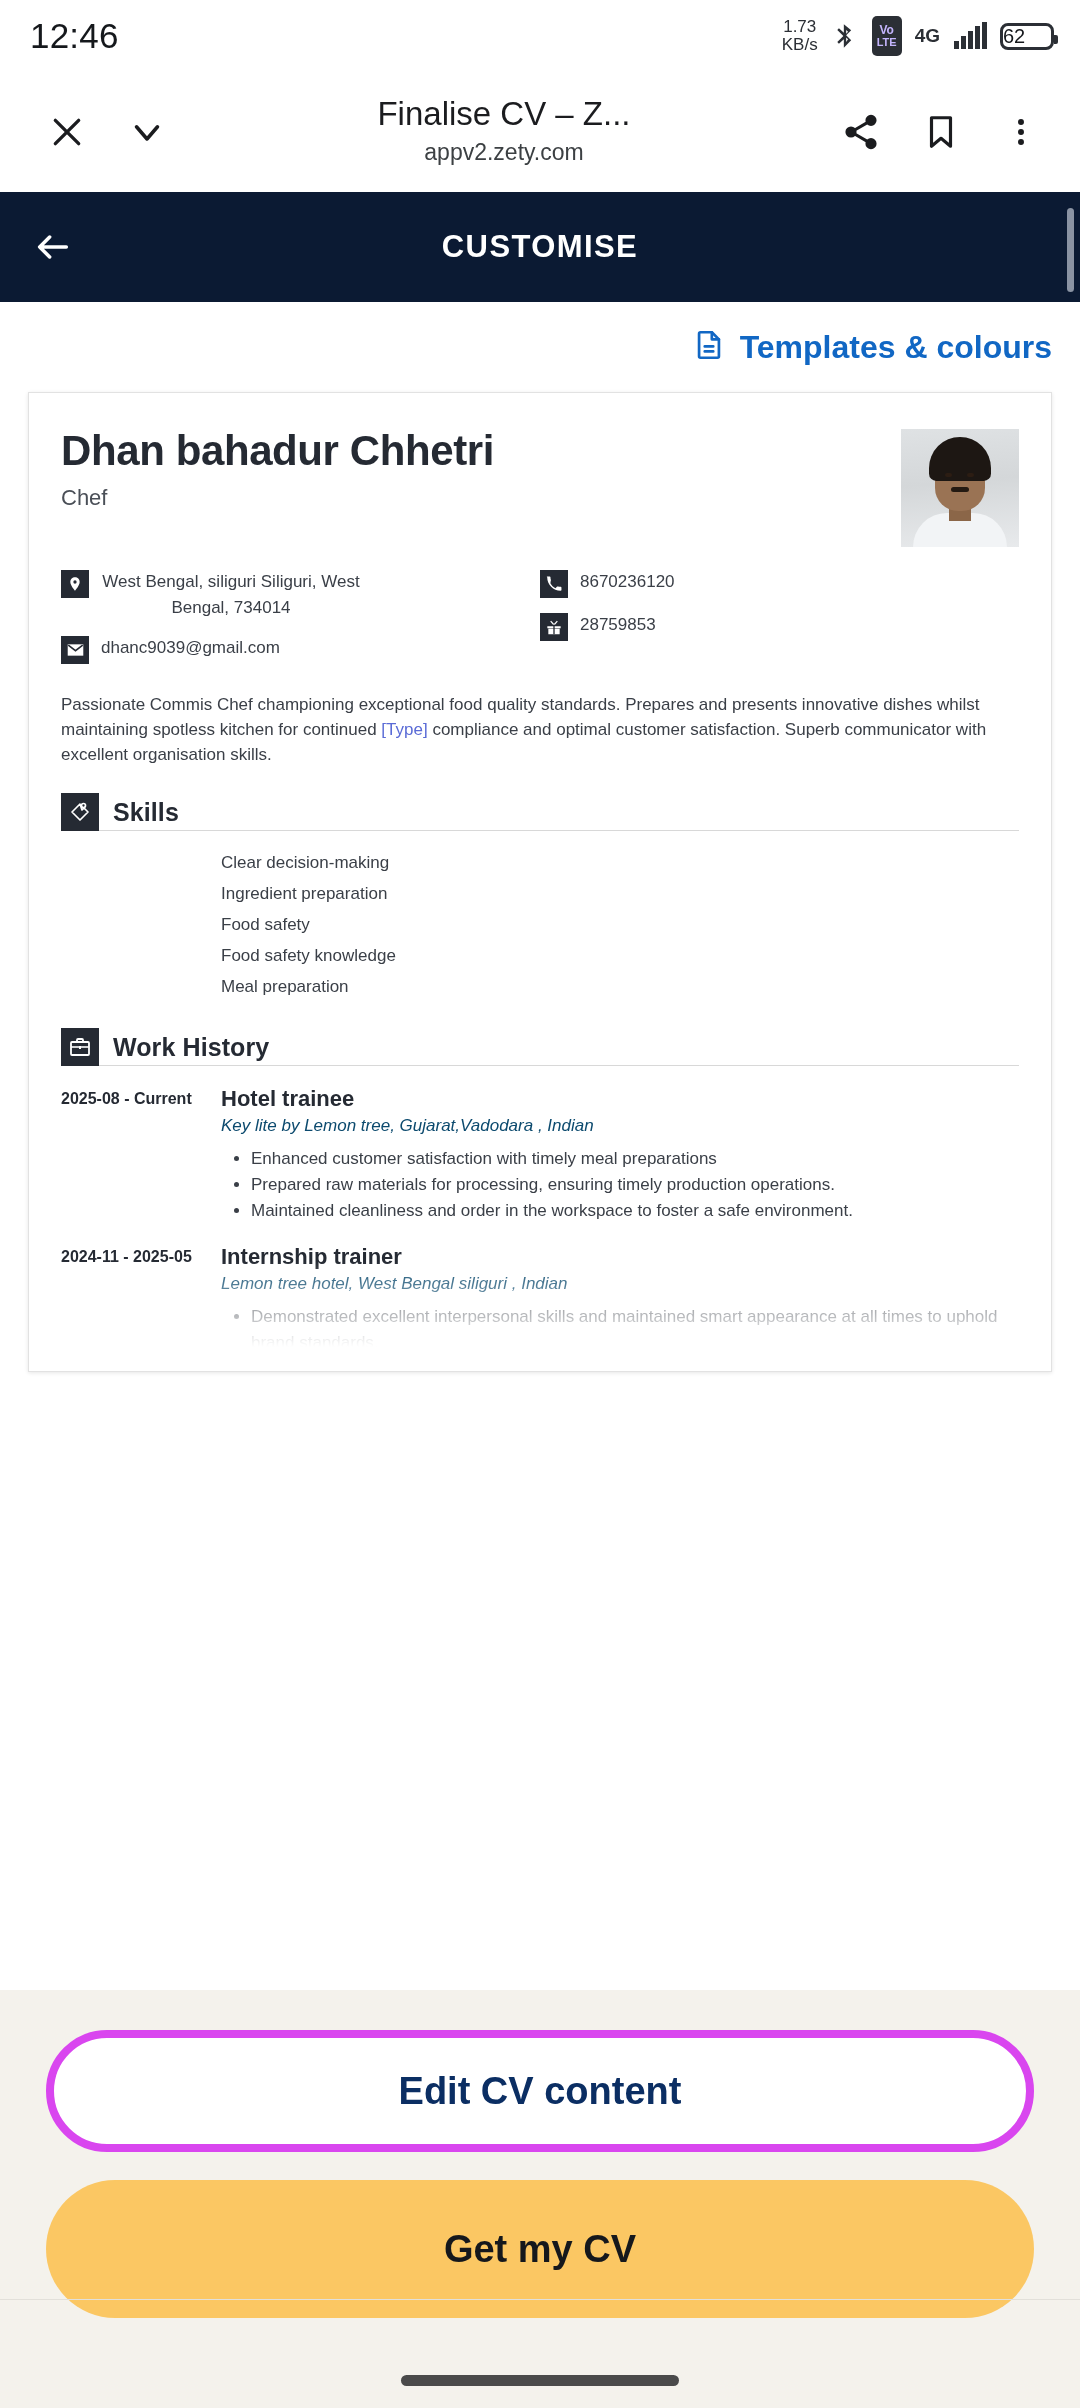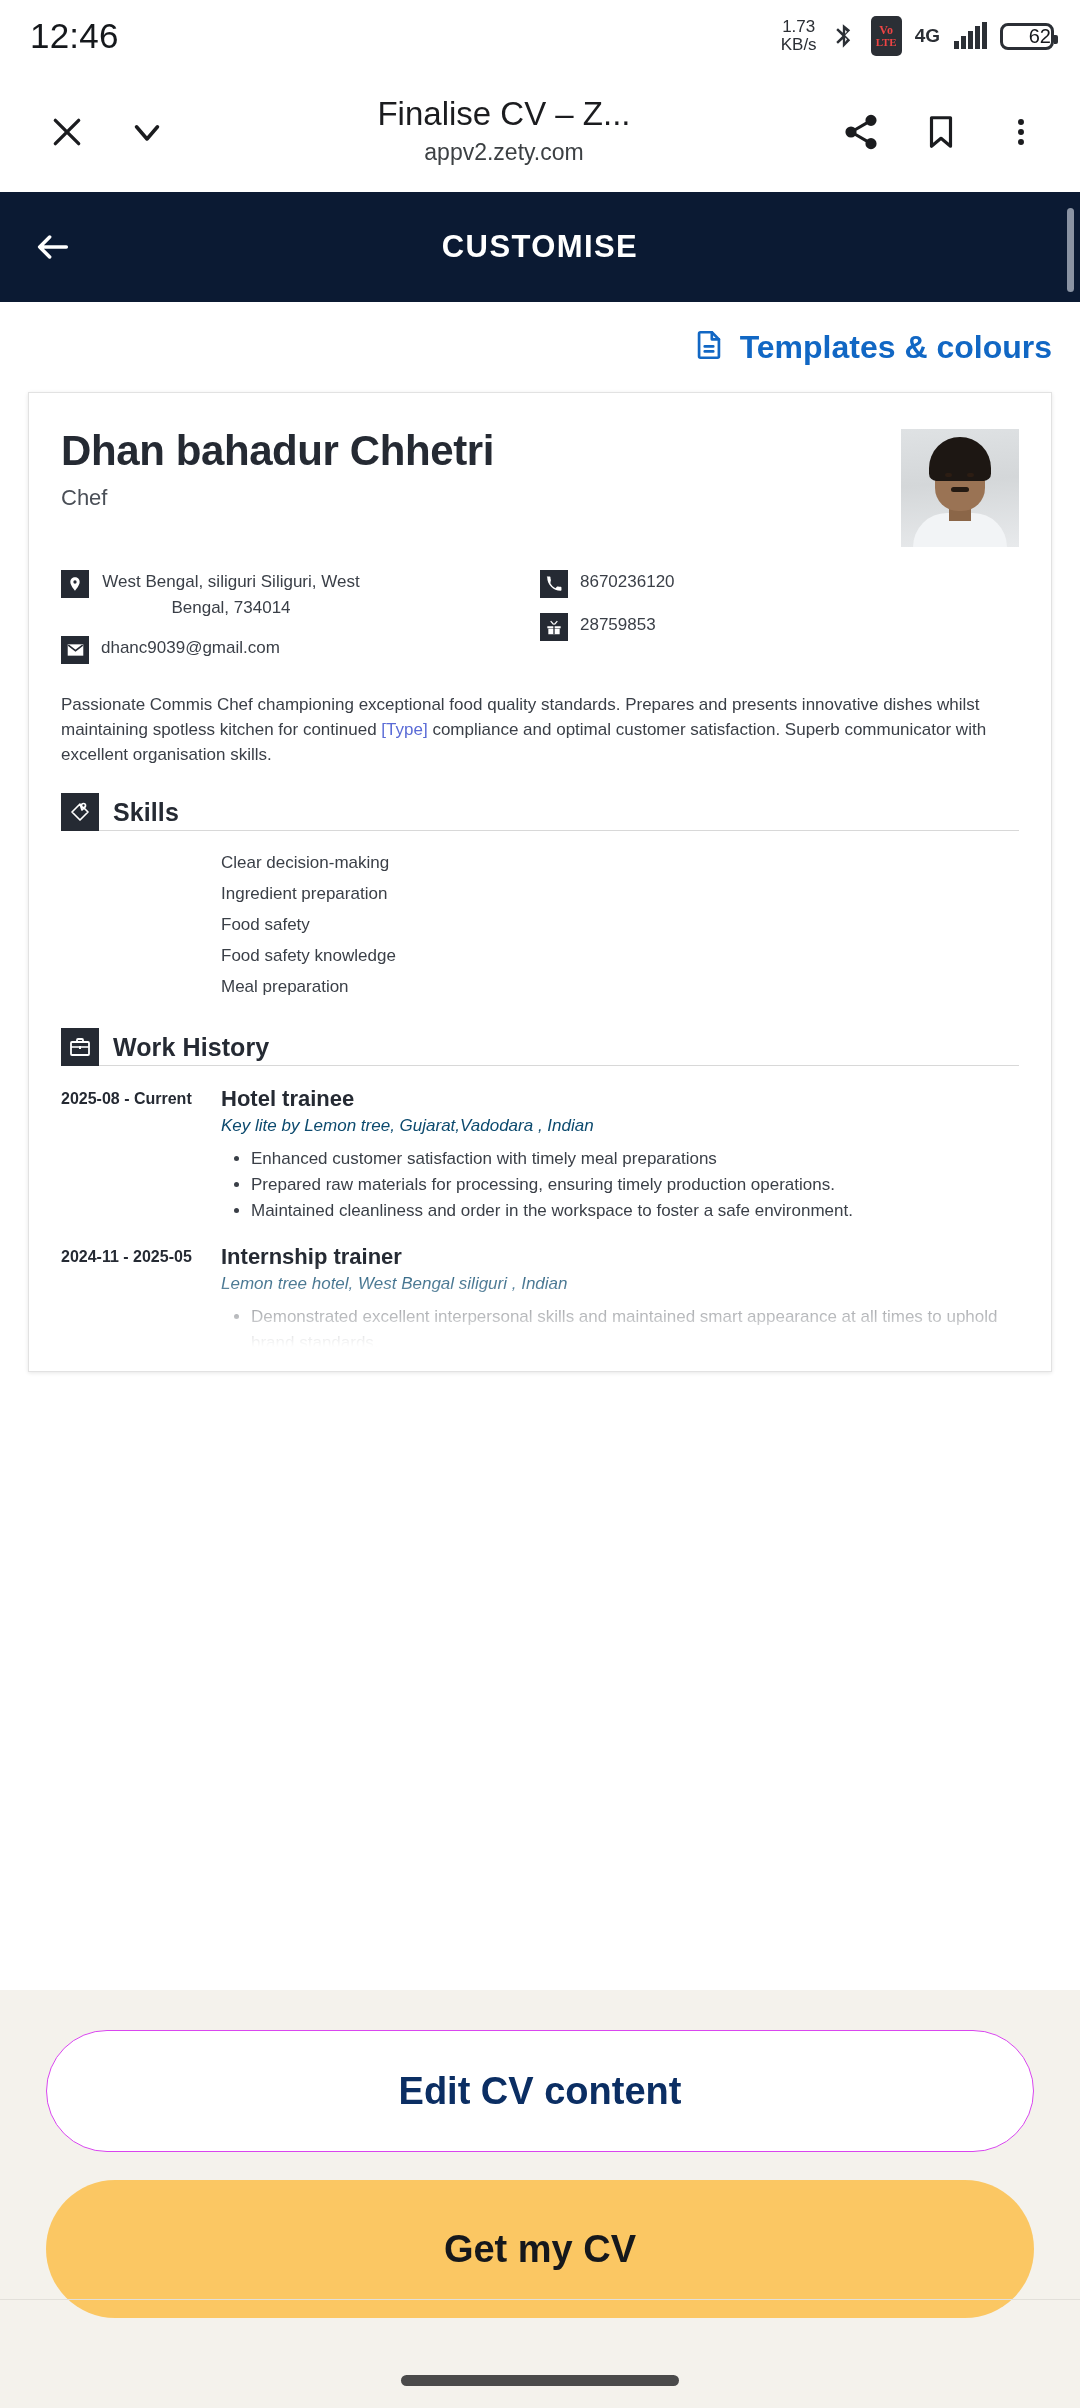--- a/index.html
+++ b/index.html
@@ -16,31 +16,31 @@
     height: 72px; display: flex; align-items: center;
     justify-content: space-between; padding: 0 26px 0 30px;
     background: #ffffff;
   }
   .clock { font-size: 35px; color: #15181c; letter-spacing: .2px; }
   .status-right { display: flex; align-items: center; gap: 13px; }
   .netspeed { font-size: 17px; line-height: 18px; color: #2b2f35; text-align: center; }
   .netspeed span { display: block; }
   .ic { display: inline-flex; align-items: center; justify-content: center; }
   .volte {
-    background: #2b2f35; color: #ef4444; border-radius: 5px;
+    background: #2b2f35; color: #c4b5fd; border-radius: 5px;
     font-size: 12px; line-height: 12px; font-weight: bold;
-    padding: 8px 5px; text-align: center; font-family: Liberation Serif, serif;
+    padding: 8px 5px; text-align: center;
   }
   .volte b { display: block; font-size: 11px; }
   .sig { display: flex; align-items: flex-end; gap: 2px; height: 26px; }
   .sig i { width: 5px; background: #2b2f35; display: block; }
   .g4 { font-size: 19px; font-weight: bold; color: #2b2f35; margin-right: 1px; }
   .batt {
     width: 54px; height: 27px; border: 3px solid #2b2f35; border-radius: 8px;
-    display: flex; align-items: center; justify-content: flex-end; position: relative;
+    display: flex; align-items: center; justify-content: flex-start; position: relative;
   }
   .batt::after {
     content: ""; position: absolute; right: -7px; top: 9px;
     width: 4px; height: 9px; background: #2b2f35; border-radius: 0 2px 2px 0;
   }
   .batt span { font-size: 20px; color: #15181c; }
 
   
   .browserbar {
     height: 120px; display: flex; align-items: center;
@@ -154,21 +154,21 @@
     position: absolute; left: 0; right: 0; bottom: 0; height: 110px;
     background: linear-gradient(to bottom, rgba(255,255,255,0), #ffffff 78%);
   }
 
   
   .actionbar {
     position: absolute; left: 0; right: 0; bottom: 0; height: 418px;
     background: #f4f2ec; padding: 40px 46px 0 46px;
   }
   .btn-outline {
-    height: 122px; border: 1px solid #d946ef; border-radius: 62px;
+    height: 122px; border: 8px solid #d946ef; border-radius: 62px;
     background: #ffffff; display: flex; align-items: center; justify-content: center;
     color: #0b2e63; font-size: 38px; font-weight: bold;
   }
   .btn-solid {
     height: 138px; border-radius: 70px; background: #fbc763;
     display: flex; align-items: center; justify-content: center;
     color: #15181c; font-size: 38px; font-weight: bold; margin-top: 28px;
   }
   .navpill {
     position: absolute; left: 50%; transform: translateX(-50%); bottom: 22px;

